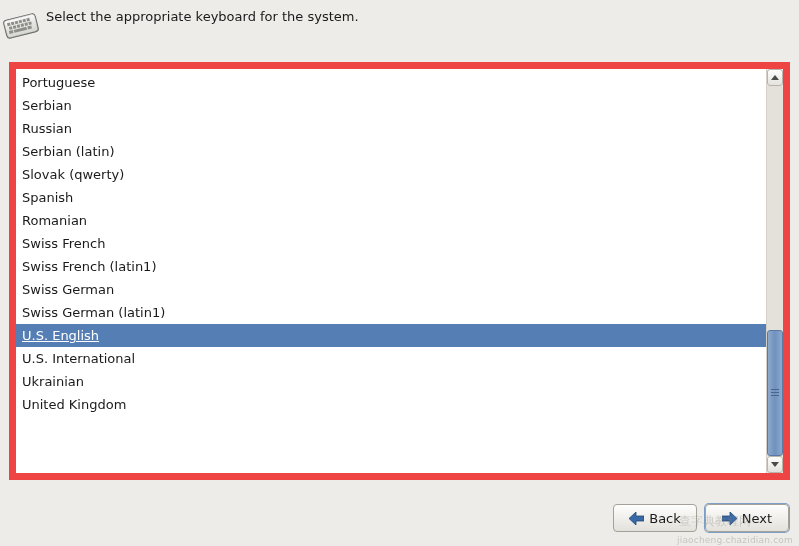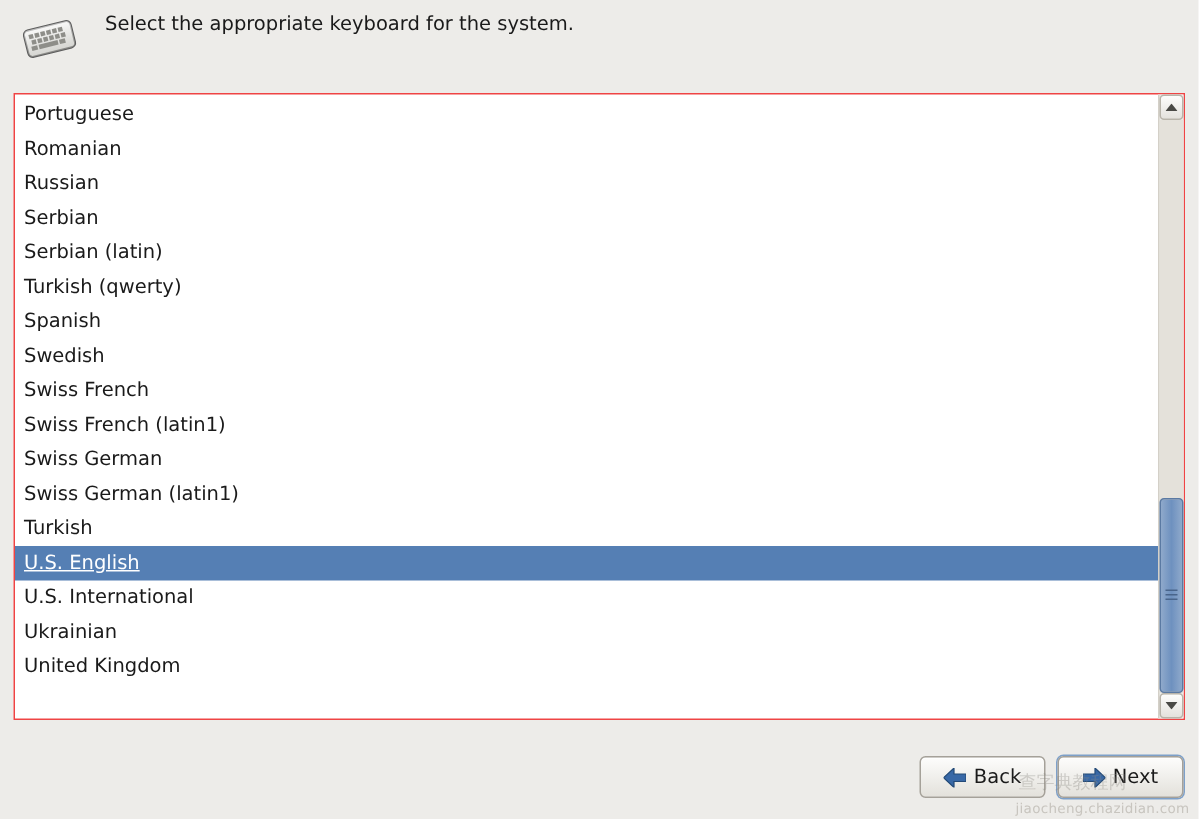--- a/index.html
+++ b/index.html
@@ -11,40 +11,40 @@
     font-family: "DejaVu Sans", "Liberation Sans", Arial, sans-serif;
     font-size: 13px;
     color: #1a1a1a;
     overflow: hidden;
     position: relative;
   }
 
   .header {
     display: flex;
     align-items: flex-start;
-    padding: 6px 12px 6px 12px;
-    gap: 16px;
+    padding: 6px 12px 6px 0;
+    gap: 4px;
   }
   .header .icon-wrap {
     flex: 0 0 auto;
     margin-top: 2px;
   }
   .header .instruction {
     flex: 1 1 auto;
     line-height: 1.35;
     padding-top: 2px;
   }
 
   .list-frame {
     position: absolute;
     left: 9px;
     right: 9px;
     top: 62px;
     bottom: 66px;
-    border: 1px solid #ef4444;
+    border: 7px solid #ef4444;
     background: #ffffff;
     display: flex;
   }
   .list {
     flex: 1 1 auto;
     overflow: hidden;
     padding: 2px 0;
   }
   .list-item {
     padding: 3px 6px 3px 6px;
@@ -188,32 +188,30 @@
         </linearGradient>
       </defs>
     </svg>
   </div>
   <div class="instruction">Select the appropriate keyboard for the system.</div>
 </div>
 
 <div class="list-frame">
   <div class="list" id="kb-list">
       <div class="list-item">Portuguese</div>
+      <div class="list-item">Serbian</div>
+      <div class="list-item">Russian</div>
+      <div class="list-item">Serbian (latin)</div>
+      <div class="list-item">Slovak (qwerty)</div>
+      <div class="list-item">Spanish</div>
       <div class="list-item">Romanian</div>
-      <div class="list-item">Russian</div>
-      <div class="list-item">Serbian</div>
-      <div class="list-item">Serbian (latin)</div>
-      <div class="list-item">Turkish (qwerty)</div>
-      <div class="list-item">Spanish</div>
-      <div class="list-item">Swedish</div>
       <div class="list-item">Swiss French</div>
       <div class="list-item">Swiss French (latin1)</div>
       <div class="list-item">Swiss German</div>
       <div class="list-item">Swiss German (latin1)</div>
-      <div class="list-item">Turkish</div>
       <div class="list-item selected">U.S. English</div>
       <div class="list-item">U.S. International</div>
       <div class="list-item">Ukrainian</div>
       <div class="list-item">United Kingdom</div>
     </div>
   <div class="scrollbar">
     <div class="sb-btn up">
       <svg width="8" height="5" viewBox="0 0 8 5">
           <path d="M4 0 L8 5 L0 5 Z" fill="#4a4a46"></path>
         </svg>

